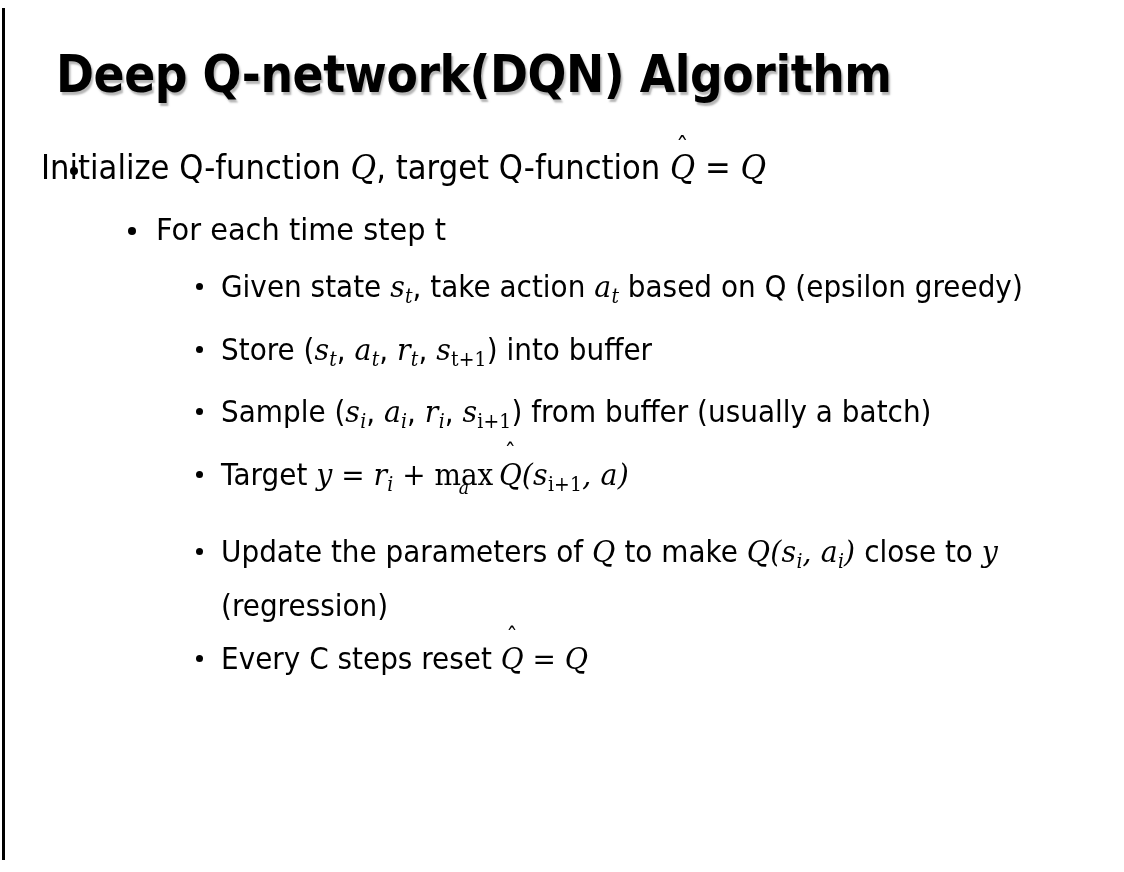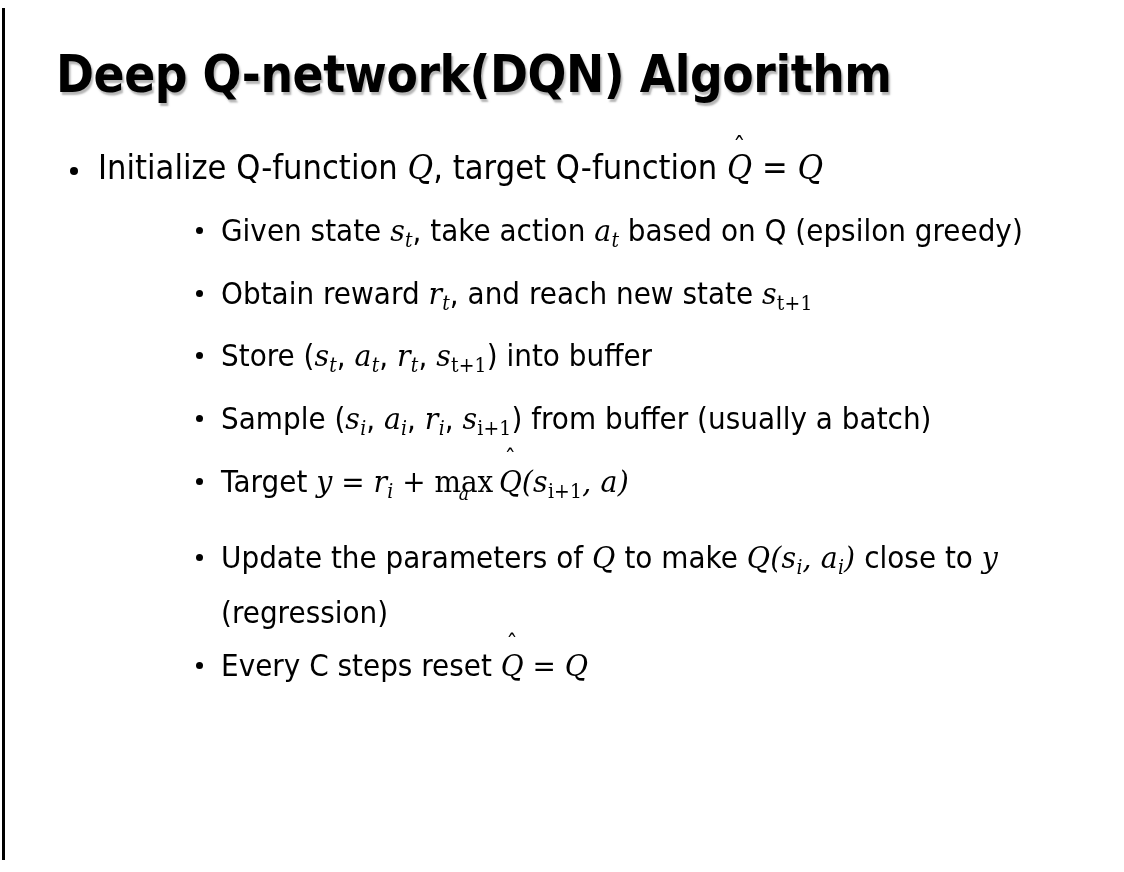--- a/index.html
+++ b/index.html
@@ -71,21 +71,21 @@
   .bullet .btext {
     display: block;
     font-family: "DejaVu Sans", "Liberation Sans", sans-serif;
     font-weight: 400;
     color: #000000;
     transform: scaleX(0.93);
     transform-origin: left top;
   }
 
   
-  .lvl1 { padding-left: 98px; margin-bottom: 18px; }
+  .lvl1 { padding-left: 41px; margin-bottom: 18px; }
   .lvl1 .dot { left: 70px; top: 21px; width: 8px; height: 8px; }
   .lvl1 .btext { font-size: 33px; line-height: 44px; }
 
   
   .lvl2 { padding-left: 156px; margin-bottom: 14px; }
   .lvl2 .dot { left: 128px; top: 19px; width: 8px; height: 8px; }
   .lvl2 .btext { font-size: 31px; line-height: 42px; }
 
   
   .lvl3 { padding-left: 221px; margin-bottom: 8px; }
@@ -170,30 +170,30 @@
   <div class="slide-title">Deep Q-network(DQN) Algorithm</div>
 
   <div class="body-block">
 
     <div class="bullet lvl1">
       <span class="dot"></span>
       <span class="btext"><span>Initialize Q-function </span><span class="m">Q</span><span>, target Q-function </span><span class="qhat"><span class="hat">ˆ</span><span>Q</span></span><span class="mu"> = </span><span class="m">Q</span></span>
     </div>
 
 
+    <div class="bullet lvl2">
+      <span class="dot"></span>
+      <span class="btext">For each time step t</span>
+    </div>
 
     <div class="bullet lvl3">
       <span class="dot"></span>
       <span class="btext"><span>Given state </span><span class="m"><span>s</span><span class="msub">t</span></span><span>, take action </span><span class="m"><span>a</span><span class="msub">t</span></span><span> based on Q (epsilon greedy)</span></span>
     </div>
 
-    <div class="bullet lvl3">
-      <span class="dot"></span>
-      <span class="btext nowrapline"><span>Obtain reward </span><span class="m"><span>r</span><span class="msub">t</span></span><span>, and reach new state </span><span class="m"><span>s</span><span class="msub-up">t+1</span></span></span>
-    </div>
 
     <div class="bullet lvl3">
       <span class="dot"></span>
       <span class="btext nowrapline"><span>Store (</span><span class="m"><span>s</span><span class="msub">t</span></span><span>, </span><span class="m"><span>a</span><span class="msub">t</span></span><span>, </span><span class="m"><span>r</span><span class="msub">t</span></span><span>, </span><span class="m"><span>s</span><span class="msub-up">t+1</span></span><span>) into buffer</span></span>
     </div>
 
     <div class="bullet lvl3">
       <span class="dot"></span>
       <span class="btext nowrapline"><span>Sample (</span><span class="m"><span>s</span><span class="msub">i</span></span><span>, </span><span class="m"><span>a</span><span class="msub">i</span></span><span>, </span><span class="m"><span>r</span><span class="msub">i</span></span><span>, </span><span class="m"><span>s</span><span class="msub-up">i+1</span></span><span>) from buffer (usually a batch)</span></span>
     </div>

